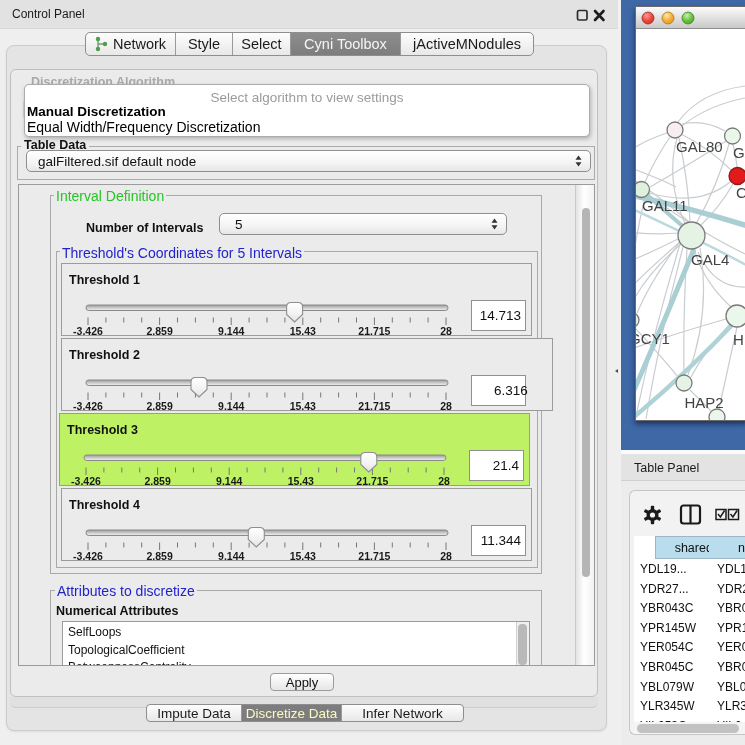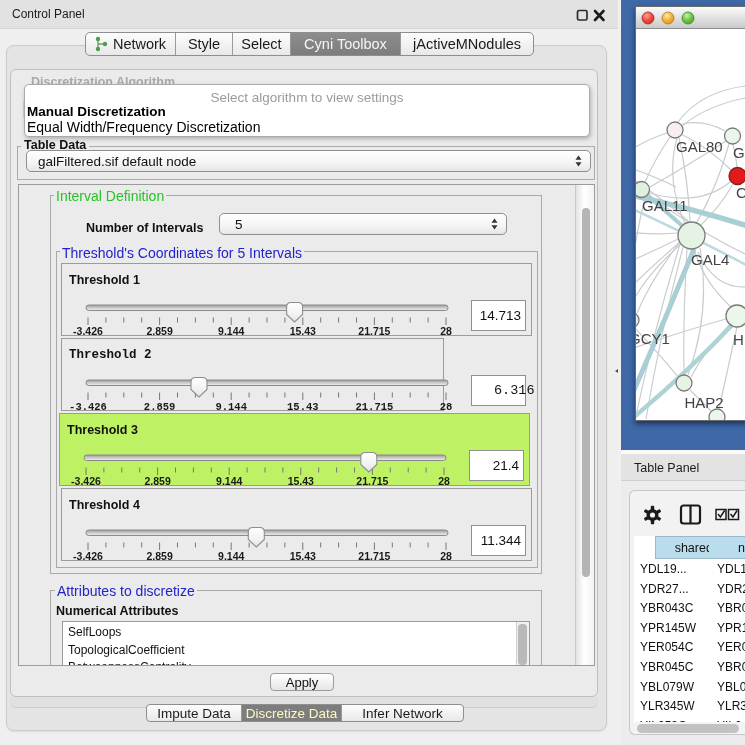--- a/index.html
+++ b/index.html
@@ -119,21 +119,21 @@
       <text x="169.2" y="71" font-size="10.5" font-weight="bold" fill="#1a1a1a" text-anchor="middle">9.144</text>
       <text x="240.8" y="71" font-size="10.5" font-weight="bold" fill="#1a1a1a" text-anchor="middle">15.43</text>
       <text x="312.4" y="71" font-size="10.5" font-weight="bold" fill="#1a1a1a" text-anchor="middle">21.715</text>
       <text x="384.0" y="71" font-size="10.5" font-weight="bold" fill="#1a1a1a" text-anchor="middle">28</text>
       <g transform="translate(232.6,0)">
       <path d="M -8,43 L -8,50.5 L 0,58 L 8,50.5 L 8,43 Q 8,38.5 3.5,38.5 L -3.5,38.5 Q -8,38.5 -8,43 Z" fill="url(#thumbg)" stroke="#8d8d8d" stroke-width="1.1"></path>
     </g>
     </svg>
       <div class="abs" style="left:409px;top:36px;width:55px;height:31px;background:#fff;border:1px solid #909090;font-size:13.5px;color:#111;text-align:right;line-height:30px;padding-right:4px;">14.713</div>
     </div>
-<div class="abs" style="left:61px;top:338px;width:383px;height:73px;border:1px solid #9b9b9b;background:#ebebeb;font-family:Liberation Mono, monospace;">
+<div class="abs" style="left:61px;top:338px;width:492px;height:73px;border:1px solid #9b9b9b;background:#ebebeb;">
       <div class="abs" style="left:7px;top:9px;font-size:12.5px;font-weight:bold;color:#111;">Threshold 2</div>
       <svg width="480" height="73" style="position:absolute;left:0;top:0;">
       <defs>
         <linearGradient id="trackg" x1="0" y1="0" x2="0" y2="1">
           <stop offset="0" stop-color="#9a9a9a"></stop>
           <stop offset="0.5" stop-color="#c9c9c9"></stop>
           <stop offset="1" stop-color="#f2f2f2"></stop>
         </linearGradient>
         <linearGradient id="thumbg" x1="0" y1="0" x2="0" y2="1">
           <stop offset="0" stop-color="#ffffff"></stop>

